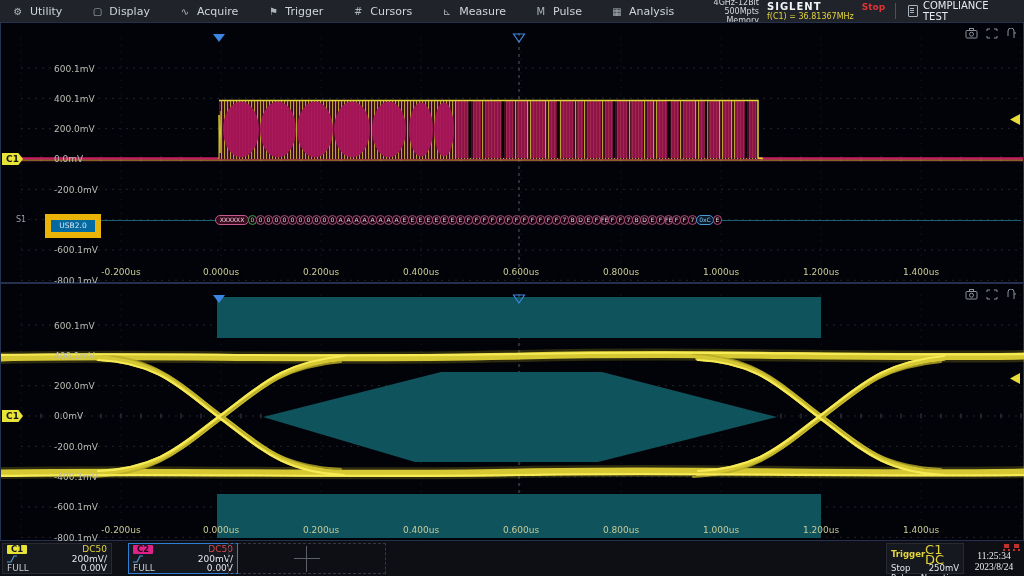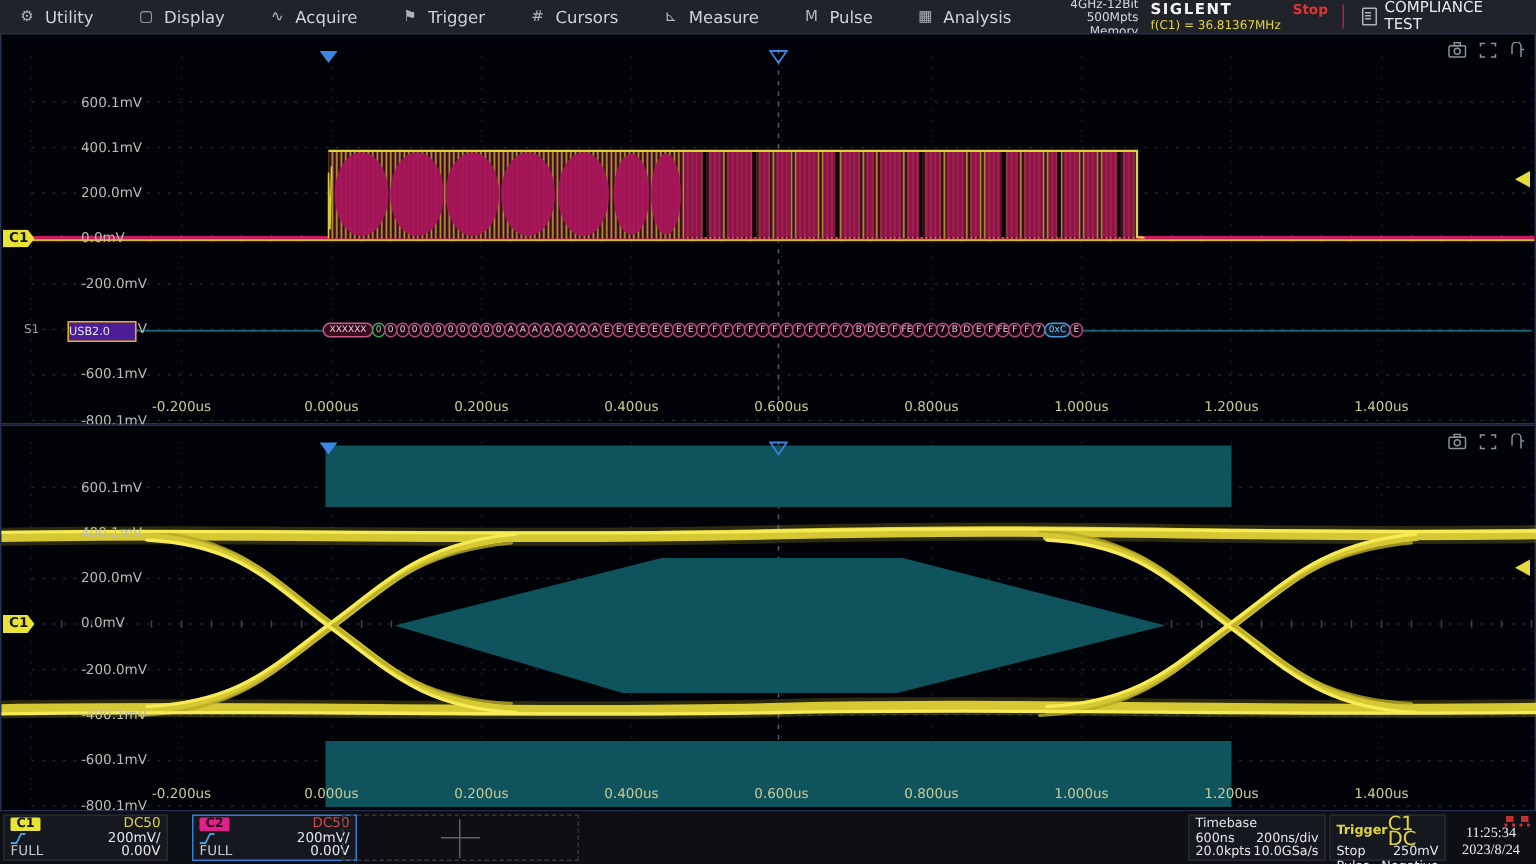--- a/index.html
+++ b/index.html
@@ -26,22 +26,22 @@
   .panel{position:absolute;left:0;width:1024px;background:#020308;border:1px solid #23304e;box-sizing:border-box;}
   #plot-top{top:22px;height:261px;}
   #plot-bottom{top:283px;height:258px;}
   .panel svg{position:absolute;left:0;top:0;}
   .vlabel{position:absolute;left:53px;color:#b9bdb2;font-size:9px;white-space:nowrap;}
   .tlabel{position:absolute;width:70px;margin-left:-35px;text-align:center;color:#c9cb96;font-size:9px;}
   .chbadge{position:absolute;left:1px;width:21px;height:12px;background:#e8e337;color:#15161a;
            font-size:9px;font-weight:bold;text-align:center;line-height:12px;
            clip-path:polygon(0 0,78% 0,100% 50%,78% 100%,0 100%);}
   .s1-lab{position:absolute;left:15px;color:#9aa0a8;font-size:8px;}
-  .usb-badge{position:absolute;left:44px;width:44px;height:12px;border:1px solid #eab308;background:#4c1d95;
-             color:#dfe7ef;font-size:7.5px;line-height:12px;}
+  .usb-badge{position:absolute;left:44px;width:44px;height:12px;border:6px solid #eab308;background:#0369a1;
+             color:#dfe7ef;font-size:7.5px;text-align:center;line-height:12px;}
   .corner-icons{position:absolute;right:6px;top:5px;display:flex;gap:8px;}
   .corner-icons svg{position:static;}
   
   .decode-row{position:absolute;left:215px;top:192px;display:flex;align-items:center;}
   .tok{flex:0 0 auto;width:9px;height:10px;box-sizing:border-box;border:1px solid #b14a7c;border-radius:5px;
        background:#190410;color:#e3cfda;font-size:6px;line-height:8px;text-align:center;margin-left:-1px;overflow:hidden;}
   .tok-sof{width:34px;background:#3a0a1e;border-color:#c75a8c;color:#ecd2de;}
   .tok-g{border-color:#3aa455;color:#86dc9a;}
   .tok-b{width:18px;border-color:#4a9ad8;color:#86c8f2;background:#0a1a2a;}
   
@@ -546,34 +546,20 @@
         <span>200mV/</span>
       </div>
       <div class="row">
         <span class="dim">FULL</span>
         <span>0.00V</span>
       </div>
     </div>
     <div class="addbox" style="left:228px;width:158px;">
       <div class="plus"></div>
     </div>
-    <div class="sbox" style="left:792px;width:92px;font-size:8.5px;">
-      <div class="row">
-          <span>Timebase</span>
-          <span></span>
-        </div>
-      <div class="row">
-          <span>600ns</span>
-          <span>200ns/div</span>
-        </div>
-      <div class="row">
-          <span>20.0kpts</span>
-          <span>10.0GSa/s</span>
-        </div>
-    </div>
     <div class="sbox" style="left:886px;width:78px;font-size:8.5px;">
       <div class="row">
           <span class="ylw" style="font-weight:bold">Trigger</span>
           <span class="ylw" style="font-size:13px">C1 DC</span>
         </div>
       <div class="row">
           <span>Stop</span>
           <span>250mV</span>
         </div>
       <div class="row">

